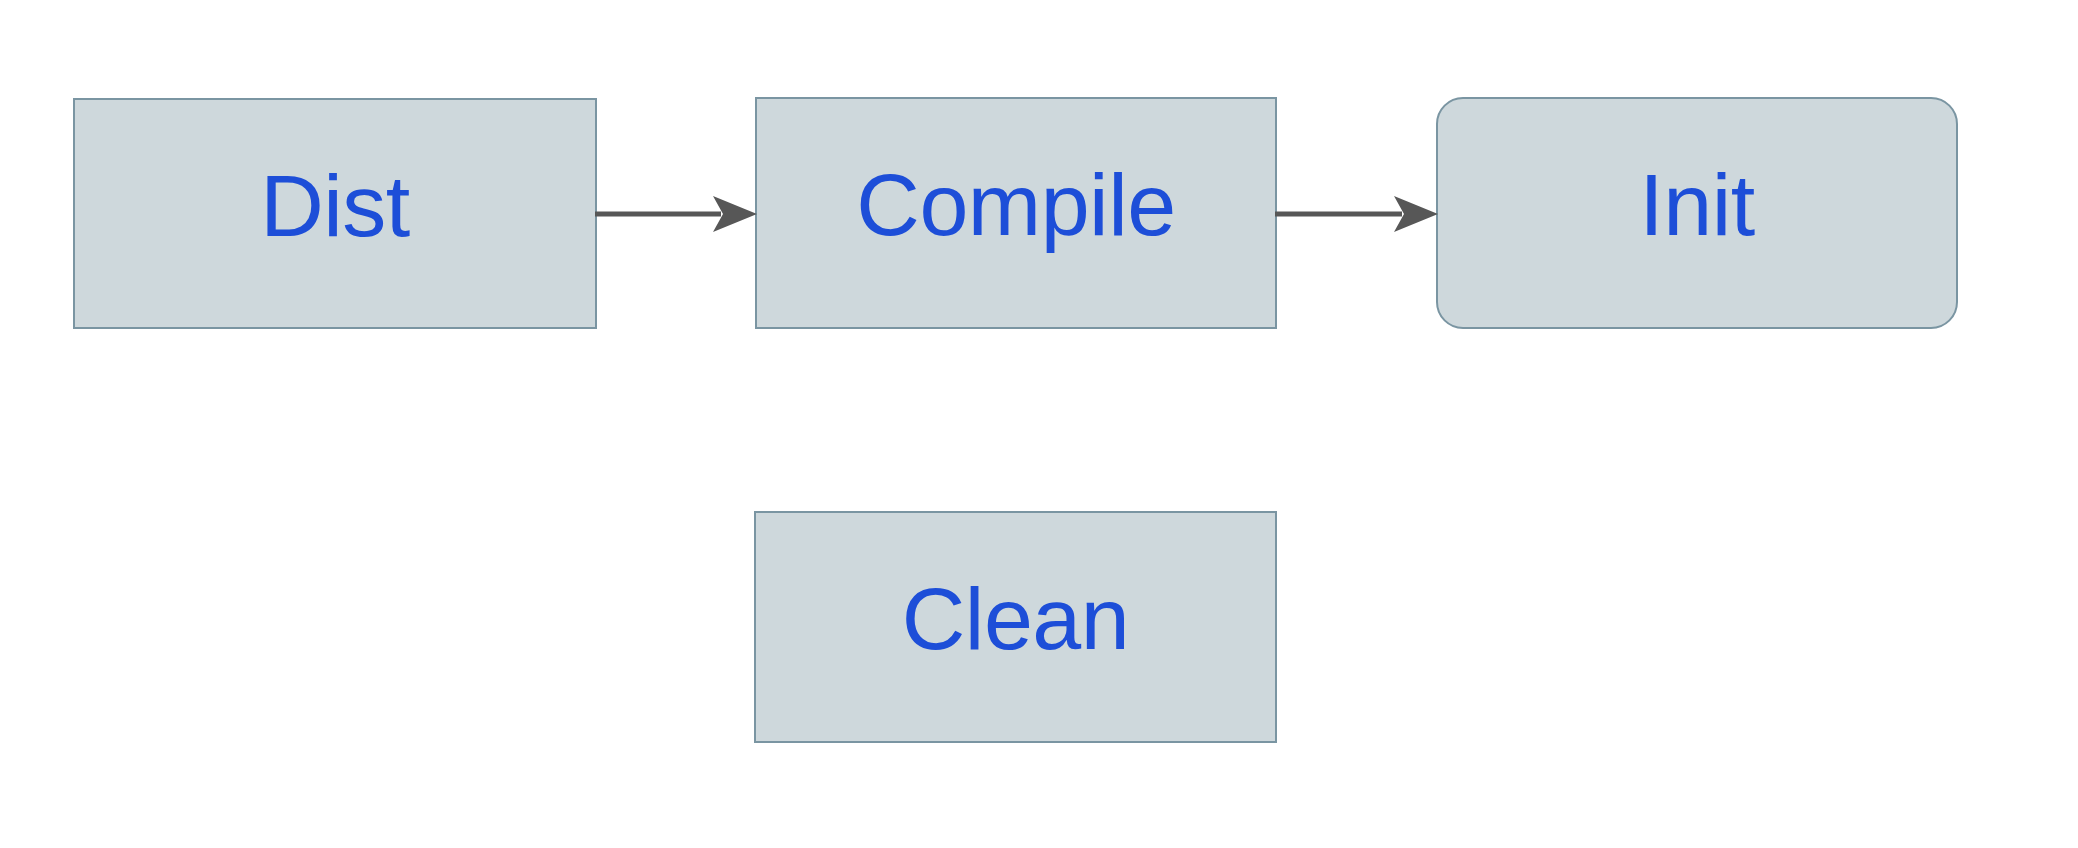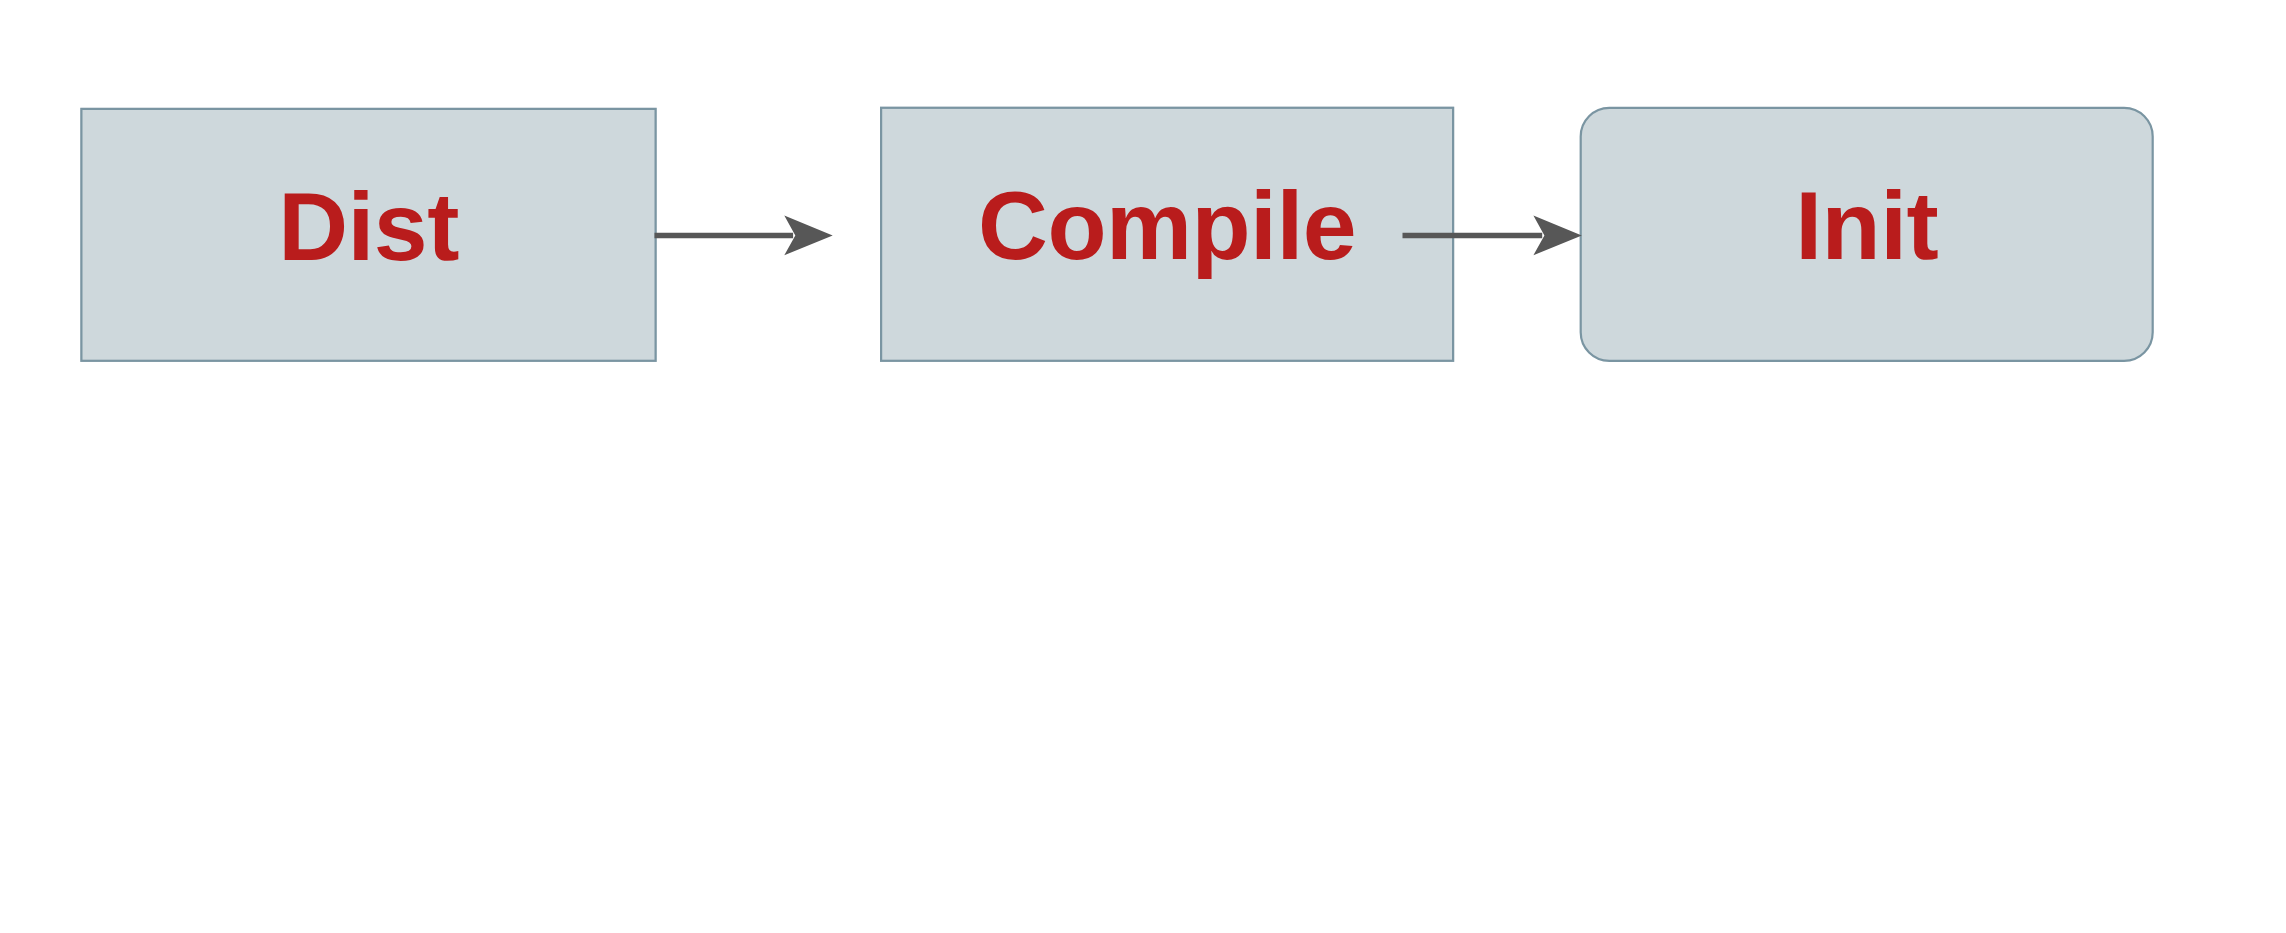--- a/index.html
+++ b/index.html
@@ -22,41 +22,41 @@
     box-sizing: border-box;
     background: #ced8dc;
     border: 2px solid #7a95a2;
     display: flex;
     align-items: center;
     justify-content: center;
   }
   .node-label {
     font-family: "Liberation Sans", sans-serif;
     font-size: 88px;
-    font-weight: 700;
-    color: #b91c1c;
+    font-weight: 400;
+    color: #1d4ed8;
     line-height: 1;
     letter-spacing: -0.5px;
     white-space: nowrap;
     position: relative;
     top: -8px;
     text-align: right;
   }
   .edge {
     position: absolute;
     overflow: visible;
   }
   .edge svg {
     display: block;
     overflow: visible;
   }
 
   
   #node-dist    { left: 73px;   top: 98px; width: 524px; height: 231px; }
-  #node-compile { left: 755px;  top: 97px; width: 522px; height: 232px; margin-left: 45px; }
+  #node-compile { left: 755px;  top: 97px; width: 522px; height: 232px; }
   #node-init    { left: 1436px; top: 97px; width: 522px; height: 232px; border-radius: 27px; }
   #node-clean   { left: 754px;  top: 511px; width: 523px; height: 232px; }
 
   
   #edge-dist-compile { left: 595px;  top: 193px; width: 162px; height: 42px; }
   #edge-compile-init { left: 1275px; top: 193px; width: 163px; height: 42px; }
 </style>
 </head>
 <body>
 
@@ -67,20 +67,23 @@
   </div>
 
   <div class="node" id="node-compile">
     <span class="node-label">Compile</span>
   </div>
 
   <div class="node" id="node-init">
     <span class="node-label">Init</span>
   </div>
 
+  <div class="node" id="node-clean">
+    <span class="node-label">Clean</span>
+  </div>
 
   <div class="edge" id="edge-dist-compile">
     <svg width="162" height="42" viewBox="0 0 162 42">
       <line x1="0" y1="21" x2="126" y2="21" stroke="#575757" stroke-width="5"></line>
       <path d="M 162 21 L 118 3 L 128 21 L 118 39 Z" fill="#575757"></path>
     </svg>
   </div>
 
   <div class="edge" id="edge-compile-init">
     <svg width="163" height="42" viewBox="0 0 163 42">

